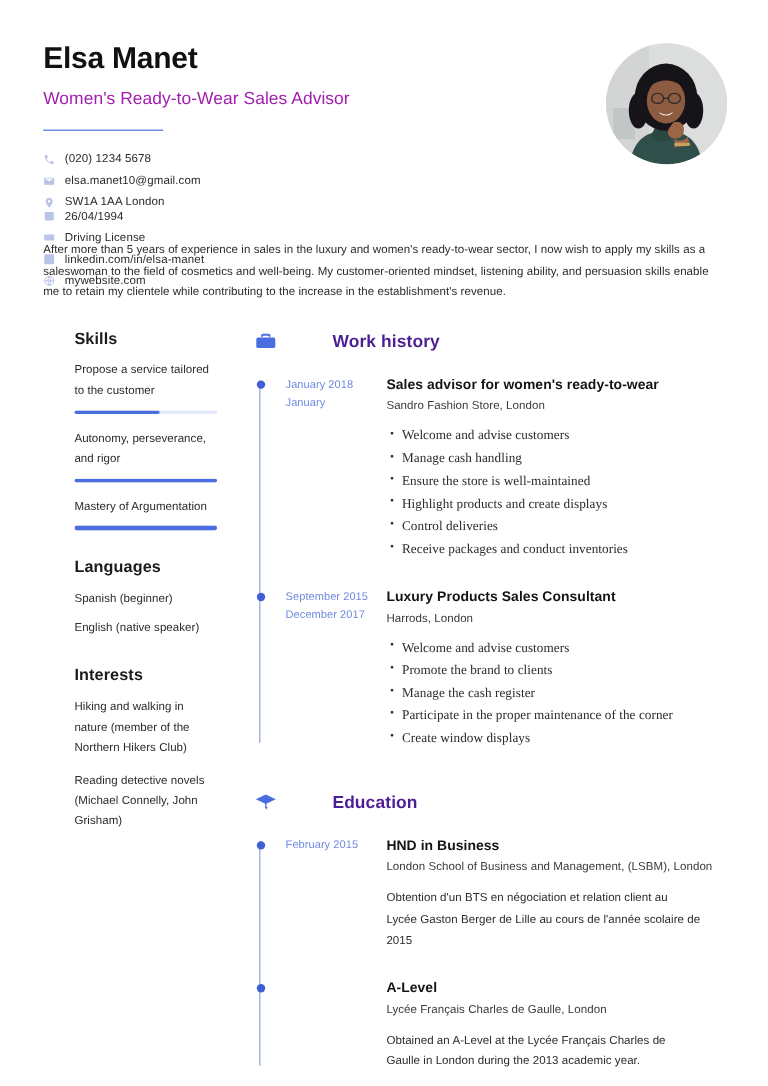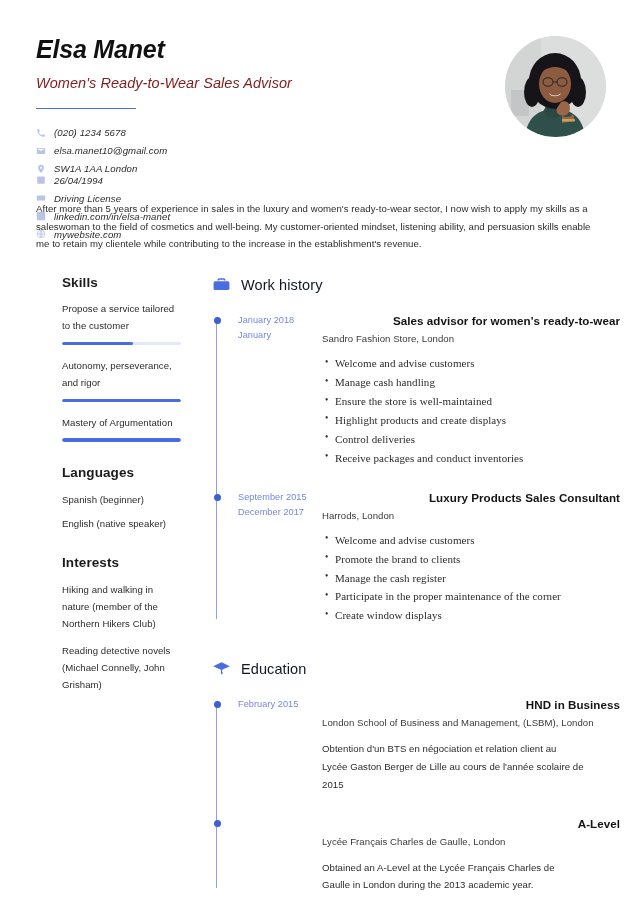--- a/index.html
+++ b/index.html
@@ -17,33 +17,32 @@
     height: 905px;
     background: #ffffff;
     overflow: hidden;
   }
 
   
   .header {
     position: relative;
     padding: 36px 36px 0 36px;
     height: 200px;
-    font-style: italic;
   }
   .name {
     font-size: 25px;
     font-weight: bold;
     letter-spacing: -0.2px;
     color: #111111;
     line-height: 1.1;
   }
   .job-title {
     margin-top: 11px;
     font-size: 14.5px;
-    color: #7f1d1d;
+    color: #a21caf;
     letter-spacing: 0.05px;
   }
   .title-rule {
     margin-top: 17px;
     width: 100px;
     height: 1.6px;
     background: #4a6ee0;
   }
 
   .contacts {
@@ -150,23 +149,24 @@
   .sec-head {
     display: flex;
     align-items: center;
     gap: 10px;
     margin-bottom: 19px;
   }
   .sec-icon { width: 19px; height: 19px; color: #4a6ee0; flex: 0 0 19px; }
   .sec-icon svg { width: 19px; height: 19px; display: block; }
   .sec-title {
     font-size: 14.5px;
-    font-weight: normal;
-    color: #0f172a;
+    font-weight: bold;
+    color: #4c1d95;
     letter-spacing: 0.1px;
+    margin-left: 36px;
   }
 
   .timeline { position: relative; padding-left: 26px; }
   .timeline::before {
     content: "";
     position: absolute;
     left: 4.2px;
     top: 4px;
     bottom: 6px;
     width: 1.3px;
@@ -192,21 +192,20 @@
     line-height: 1.65;
     letter-spacing: 0.05px;
   }
   .detail { flex: 1 1 auto; padding-left: 6px; }
   .role {
     font-size: 11.6px;
     font-weight: bold;
     color: #141414;
     letter-spacing: 0.05px;
     line-height: 1.3;
-    text-align: right;
   }
   .org {
     margin-top: 5px;
     font-size: 9.6px;
     color: #3a3a3a;
     letter-spacing: 0.05px;
   }
   .bullets { margin-top: 10px; list-style: none; }
   .bullets li {
     position: relative;

